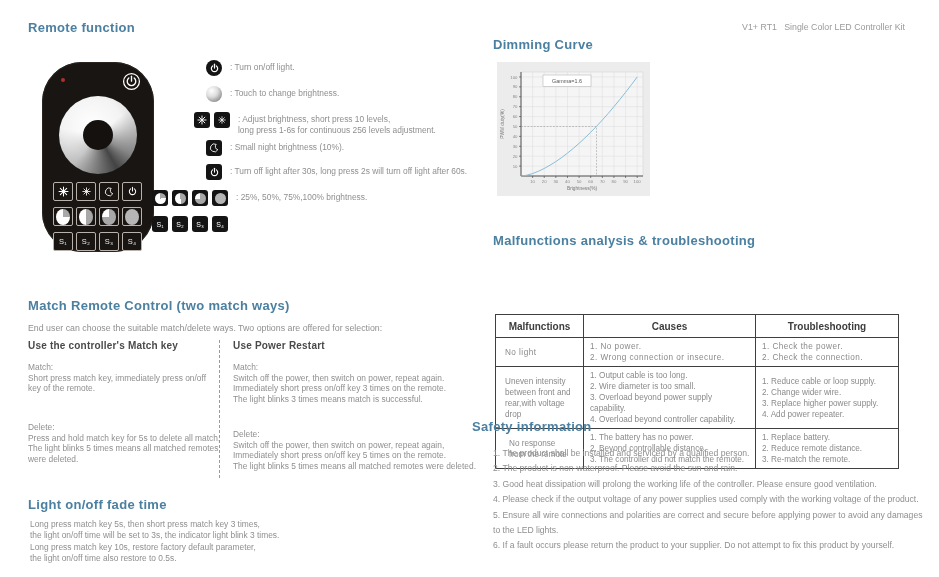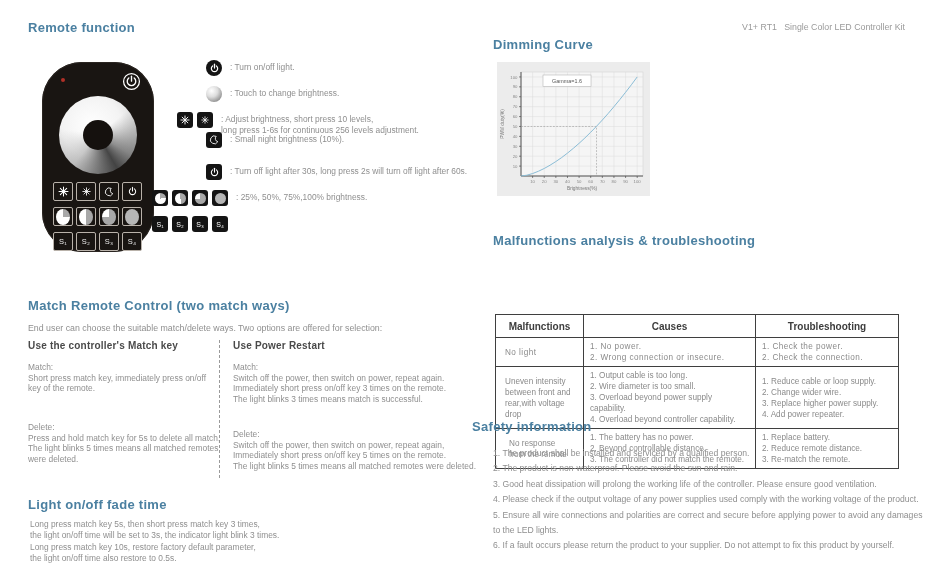--- a/index.html
+++ b/index.html
@@ -154,21 +154,21 @@
       </svg>
     </div>
   <div class="txt">: Turn on/off light.</div>
 </div>
 
 <div class="drow" style="left:206px; top:86px;">
   <div class="knob"></div>
   <div class="txt">: Touch to change brightness.</div>
 </div>
 
-<div class="drow" style="left:169px; top:112px;padding-left:8px;">
+<div class="drow" style="left:186px; top:112px;padding-left:8px;">
   <div class="ibox">
       <svg viewBox="0 0 16 16" width="10" height="10">
         <g stroke="#ffffff" stroke-width="1.5" stroke-linecap="round">
           <line x1="8" y1="1.5" x2="8" y2="14.5"></line>
           <line x1="1.5" y1="8" x2="14.5" y2="8"></line>
           <line x1="3.4" y1="3.4" x2="12.6" y2="12.6"></line>
           <line x1="12.6" y1="3.4" x2="3.4" y2="12.6"></line>
         </g>
       </svg>
     </div>
@@ -179,21 +179,21 @@
           <line x1="1.5" y1="8" x2="14.5" y2="8"></line>
           <line x1="3.4" y1="3.4" x2="12.6" y2="12.6"></line>
           <line x1="12.6" y1="3.4" x2="3.4" y2="12.6"></line>
         </g>
       </svg>
     </div>
   <div class="txt pre">: Adjust brightness, short press 10 levels,
 long press 1-6s for continuous 256 levels adjustment.</div>
 </div>
 
-<div class="drow" style="left:206px; top:132px;text-align:right;">
+<div class="drow" style="left:206px; top:140px;text-align:right;">
   <div class="ibox">
       <svg viewBox="0 0 16 16" width="10" height="10">
         <path d="M11.5 2.2a6.3 6.3 0 1 0 2.6 8.5A5.1 5.1 0 0 1 11.5 2.2Z" fill="none" stroke="#ffffff" stroke-width="1.4"></path>
       </svg>
     </div>
   <div class="txt">: Small night brightness (10%).</div>
 </div>
 
 <div class="drow" style="left:206px; top:164px;">
   <div class="ibox">

